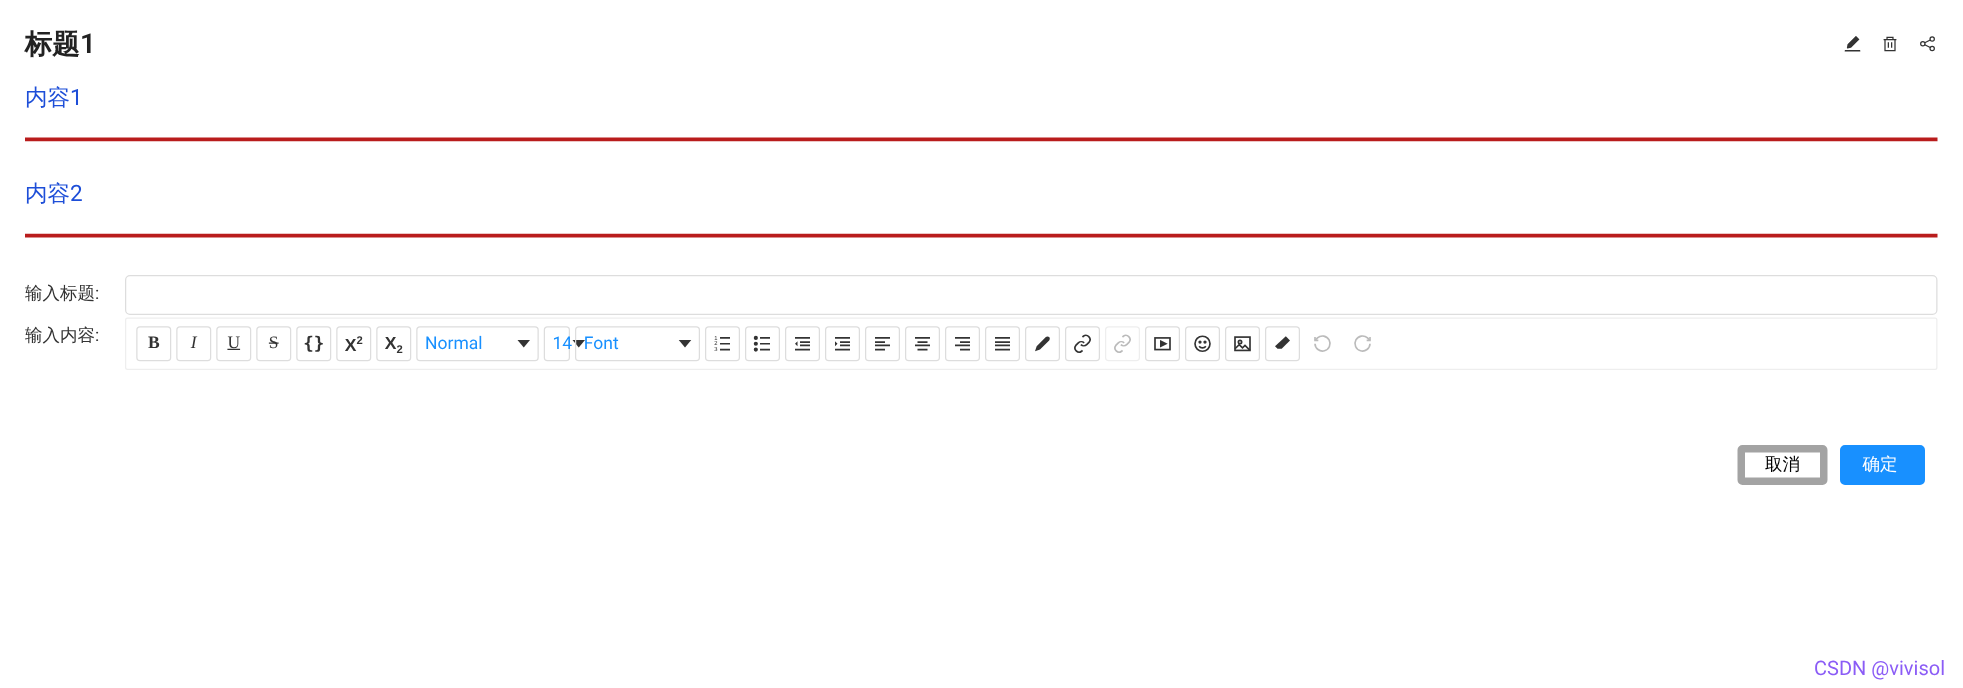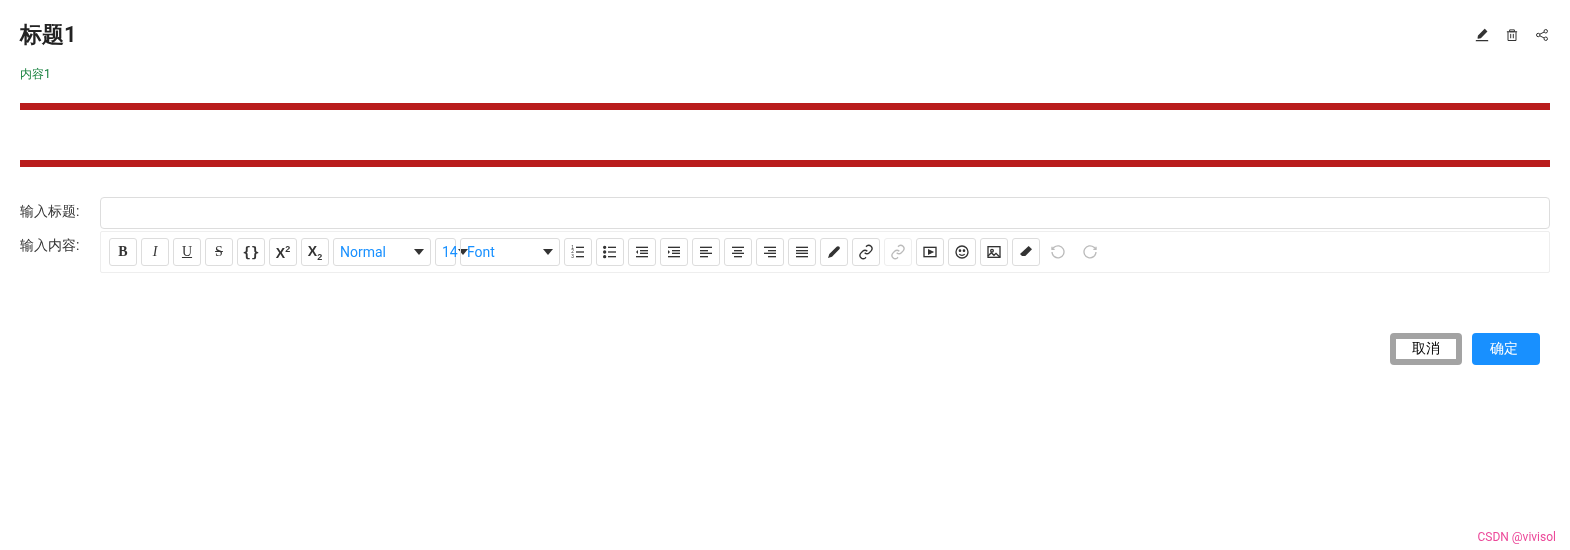--- a/index.html
+++ b/index.html
@@ -1,40 +1,40 @@
 <!DOCTYPE html>
 <html><head>
 <meta charset="utf-8">
 <style>
 * { box-sizing: border-box; margin: 0; padding: 0; }
 body { font-family: -apple-system, BlinkMacSystemFont, "Segoe UI", Roboto, "Helvetica Neue", Arial, sans-serif; font-size: 14px; color: #333; padding: 20px; width: 1570px; }
-.item { padding: 0 0 20px 0; border-bottom: 7px solid #b91c1c; margin-bottom: 30px; }
+.item { padding: 0 0 20px 0; border-bottom: 3px solid #b91c1c; margin-bottom: 30px; }
 .item-header { display: flex; justify-content: space-between; align-items: center; margin-bottom: 16px; }
 .item-title { font-size: 22px; font-weight: 600; color: #222; }
 .item-actions { display: flex; gap: 14px; align-items: center; }
 .item-actions .icon { width: 16px; height: 16px; cursor: pointer; color: #333; display: inline-flex; align-items: center; justify-content: center; }
-.item-content { font-size: 12px; color: #15803d; }
+.item-content { font-size: 18px; color: #1d4ed8; }
 .form-row { display: flex; align-items: flex-start; margin-bottom: 2px; gap: 10px; }
 .form-label { width: 70px; text-align: left; font-size: 14px; color: #333; padding-top: 6px; flex-shrink: 0; }
 .form-control { flex: 1; }
 .text-input { width: 100%; height: 32px; border: 1px solid #ddd; border-radius: 4px; padding: 0 10px; font-size: 14px; outline: none; }
 .editor { width: 100%; border: 1px solid #eee; border-radius: 2px; }
 .toolbar { display: flex; align-items: center; padding: 6px 8px; gap: 4px; flex-wrap: wrap; }
 .tb-btn { display: inline-flex; align-items: center; justify-content: center; min-width: 28px; height: 28px; border: 1px solid #ddd; border-radius: 3px; background: #fff; cursor: pointer; font-size: 14px; color: #333; padding: 0 4px; }
 .tb-btn.no-border { border: none; }
 .tb-btn svg { width: 16px; height: 16px; }
 .tb-btn.disabled { color: #bbb; border-color: #eee; cursor: default; }
 .tb-btn.disabled svg { color: #bbb; }
 .tb-select { display: inline-flex; align-items: center; height: 28px; border: 1px solid #ddd; border-radius: 3px; padding: 0 6px; cursor: pointer; gap: 0; }
 .tb-select .label { color: #1890ff; font-size: 14px; }
 .tb-select .caret { width: 0; height: 0; border-left: 5px solid transparent; border-right: 5px solid transparent; border-top: 6px solid #333; }
 .footer { display: flex; justify-content: flex-end; gap: 10px; margin-top: 60px; padding-right: 10px; }
 .btn { height: 32px; padding: 0 16px; border-radius: 4px; font-size: 14px; cursor: pointer; border: 6px solid #a3a3a3; background: #fff; display: inline-flex; align-items: center; }
 .btn-primary { background: #1890ff; border-color: #1890ff; color: #fff; padding-left: 12px; }
-.watermark { position: fixed; bottom: 6px; right: 14px; font-size: 12px; color: #ec4899; }
+.watermark { position: fixed; bottom: 6px; right: 14px; font-size: 16px; color: #8b5cf6; }
 .bold { font-weight: 700; font-family: Georgia, serif; }
 .italic { font-style: italic; font-family: Georgia, serif; }
 .underline { text-decoration: underline; font-family: Georgia, serif; }
 .strike { text-decoration: line-through; font-family: Georgia, serif; }
 </style>
 </head>
 <body>
 
 <div class="item">
   <div class="item-header">
@@ -57,20 +57,21 @@
             <circle cx="752" cy="752" r="110"></circle>
             <path d="M370 462l284-142M370 562l284 142"></path>
           </svg>
         </span>
     </div>
   </div>
   <div class="item-content">内容1</div>
 </div>
 
 <div class="item">
+  <div class="item-content">内容2</div>
 </div>
 
 <div class="form-row">
   <div class="form-label">输入标题:</div>
   <div class="form-control">
     <input type="text" class="text-input" value="" style="">
   </div>
 </div>
 
 <div class="form-row">

